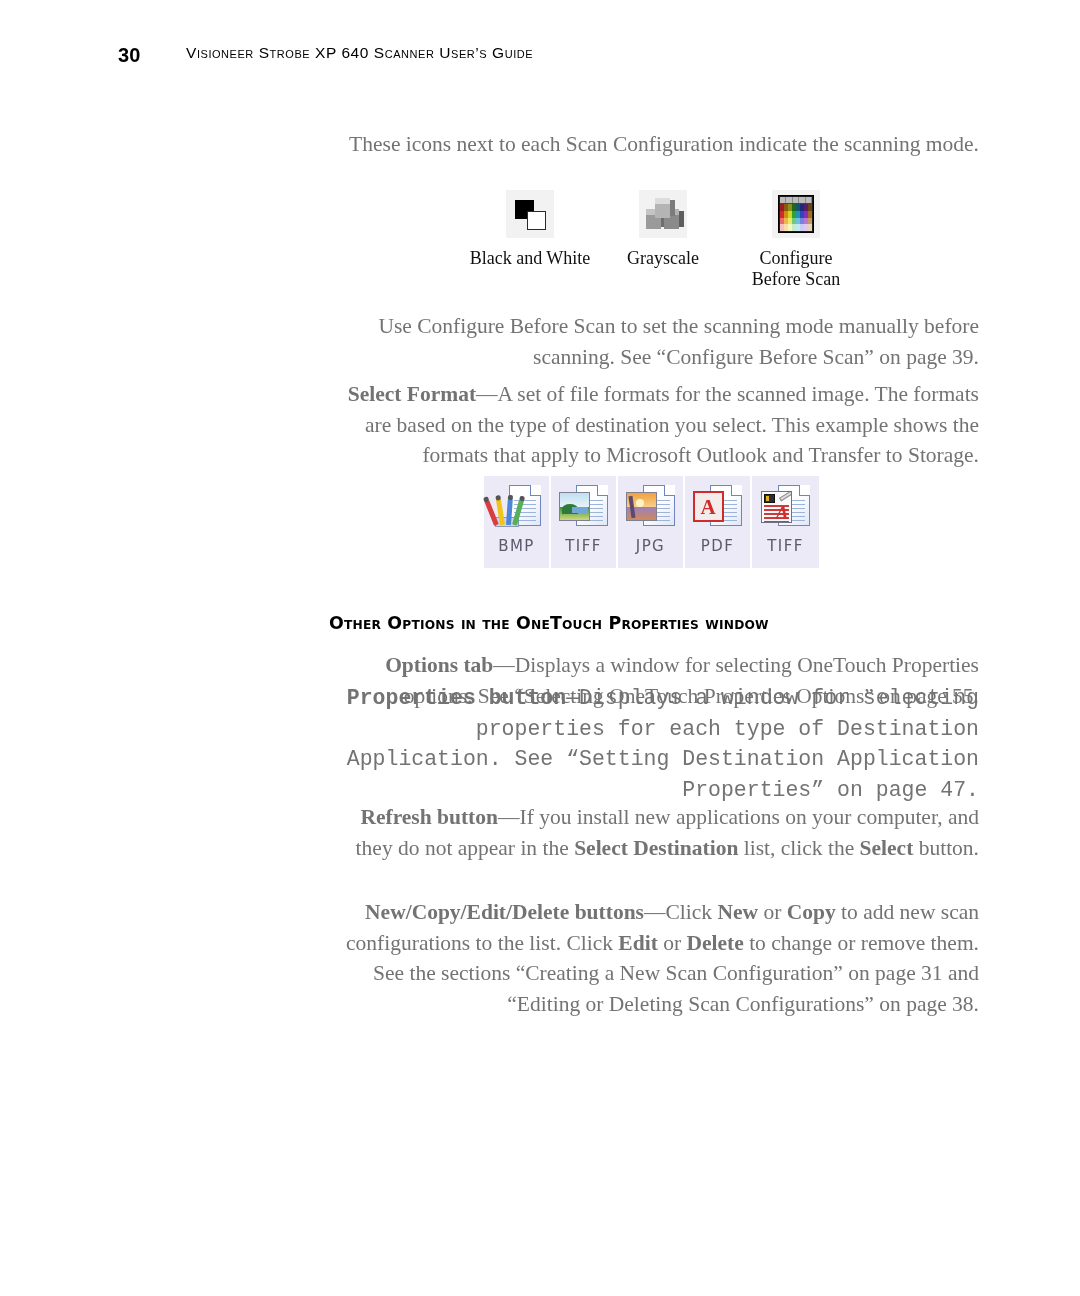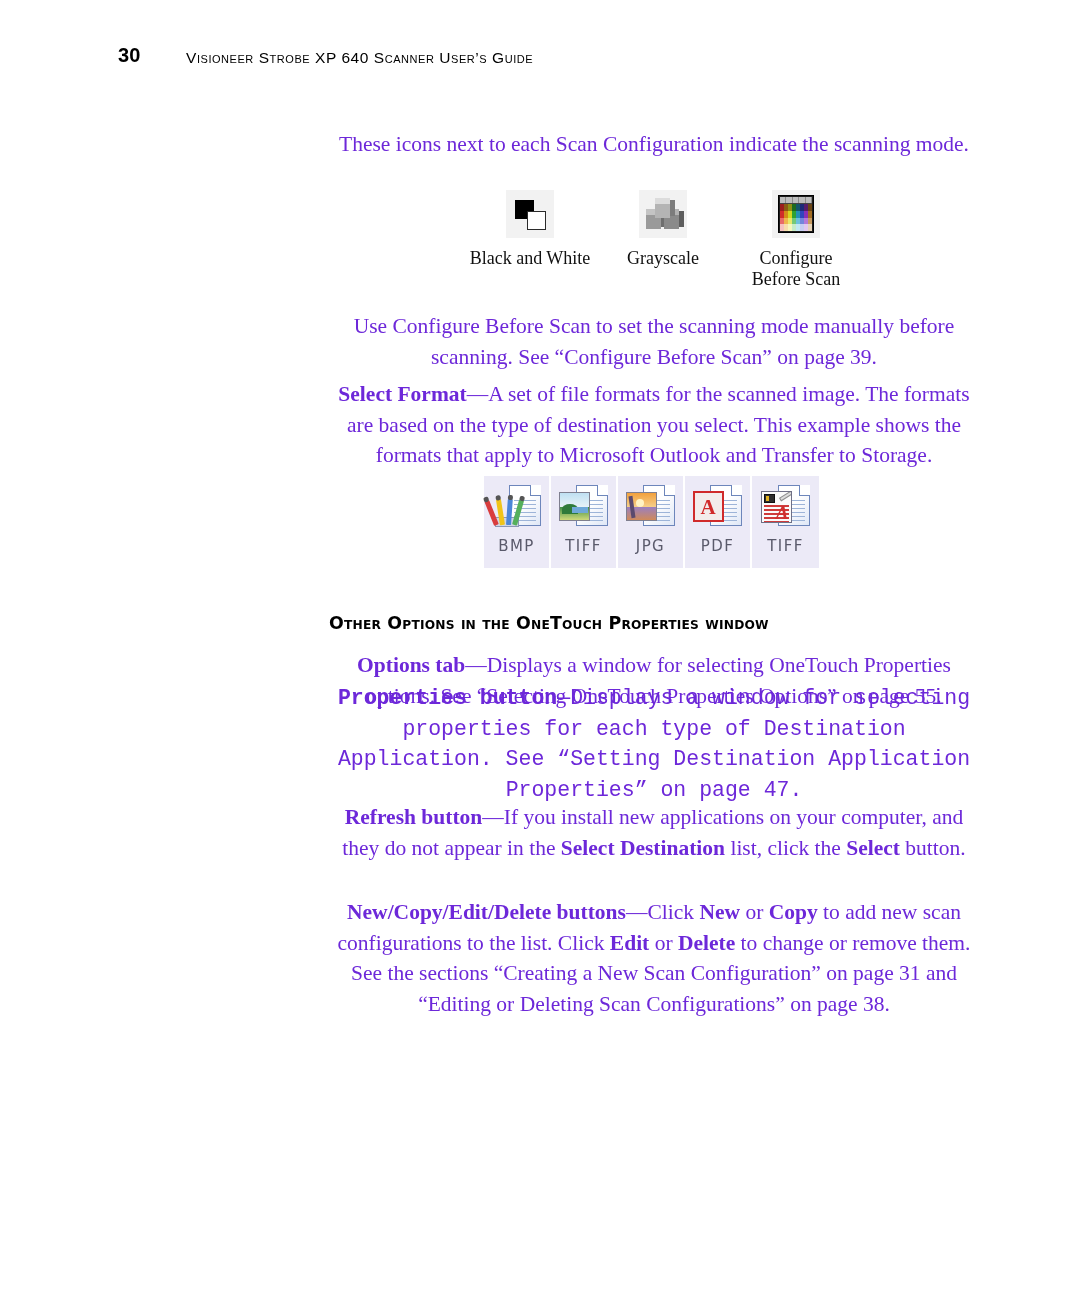--- a/index.html
+++ b/index.html
@@ -20,21 +20,21 @@
     position: absolute;
     inset: 0;
   }
 
   
   .header {
     position: absolute;
     left: 118px;
     top: 44px;
     display: flex;
-    align-items: flex-end;
+    align-items: flex-start;
   }
   .header-pageno {
     font-family: "Liberation Sans", "DejaVu Sans", sans-serif;
     font-weight: bold;
     font-size: 20px;
     letter-spacing: 0.2px;
     width: 68px;
   }
   .header-title {
     font-family: "Liberation Sans", "DejaVu Sans", sans-serif;
@@ -48,22 +48,22 @@
   
   .col {
     position: absolute;
     left: 329px;
     width: 650px;
   }
   p.body {
     margin: 0;
     font-size: 21.5px;
     line-height: 30.5px;
-    text-align: center;
-    color: #6d28d9;
+    text-align: right;
+    color: #737373;
   }
   p.body b { font-weight: bold; }
 
   
   .mode-row {
     position: absolute;
     left: 329px;
     top: 190px;
     width: 650px;
     height: 110px;

